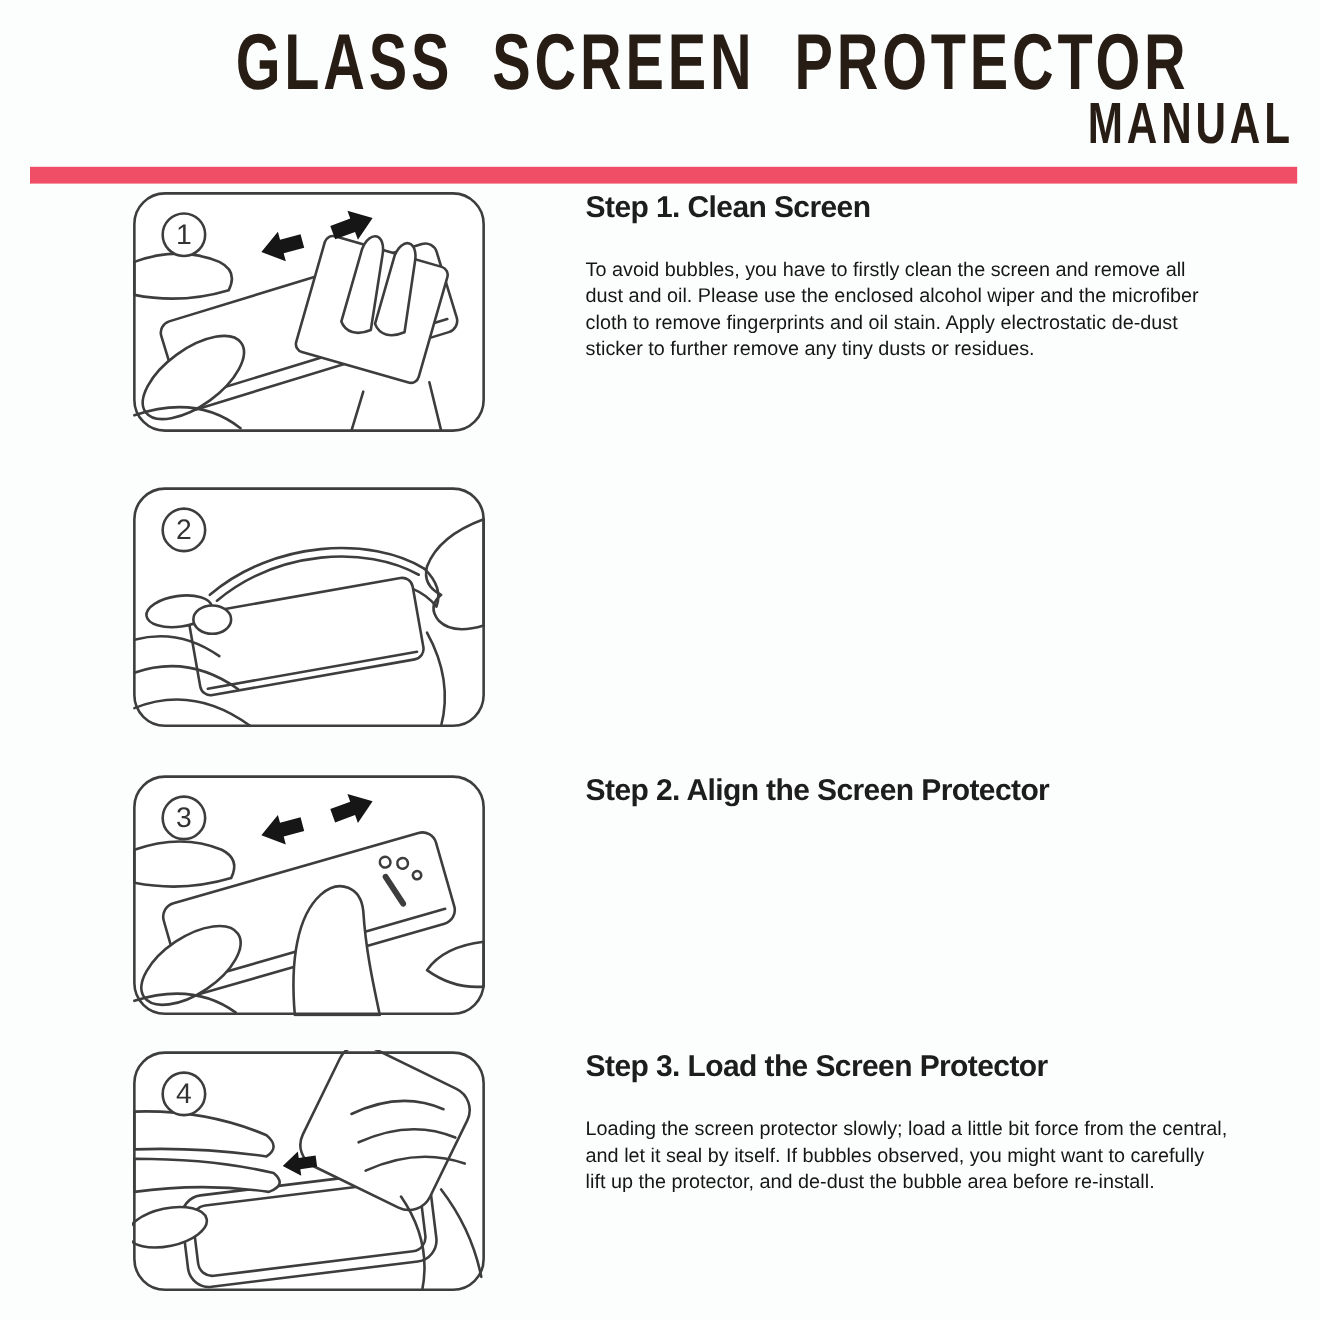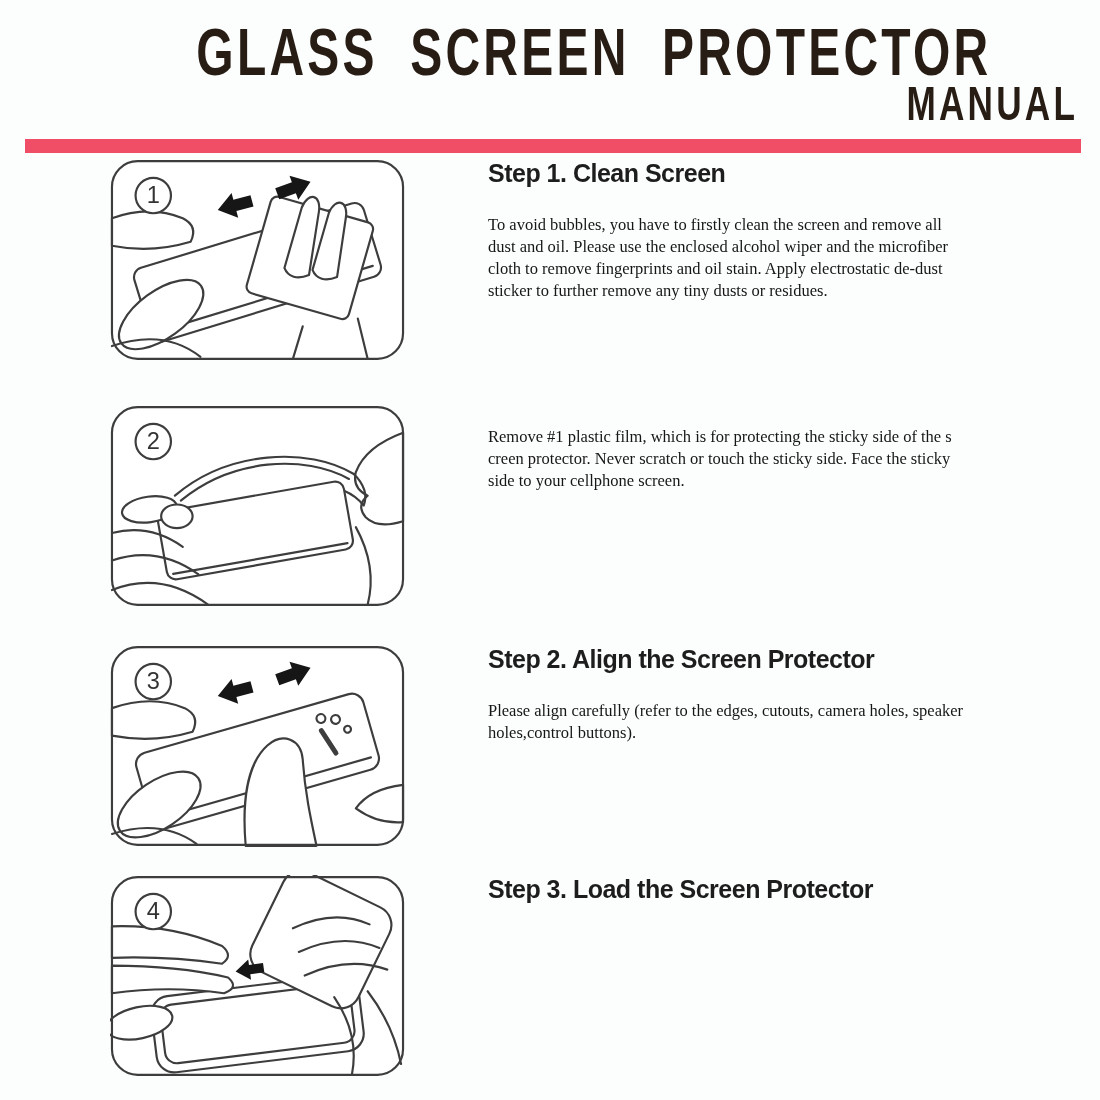--- a/index.html
+++ b/index.html
@@ -25,21 +25,21 @@
   .step-row{position:absolute;left:110px;width:960px;}
   #row1{top:156px;} #row2{top:402px;} #row3{top:642px;} #row4{top:872px;}
   .fig{position:absolute;left:0;top:3px;width:295px;height:202px;}
   .fig svg{width:100%;height:100%;}
   .step-text{position:absolute;left:330px;top:0;width:580px;margin-left:48px;}
   .step-heading{
     margin:0;font-size:25px;font-weight:bold;letter-spacing:-0.5px;
     color:#1d1d1d;font-family:"Liberation Sans",sans-serif;line-height:34px;
   }
   .step-body{
-    margin:24px 0 0 0;font-family:Liberation Serif, serif;
+    margin:24px 0 0 0;font-family:Liberation Sans, sans-serif;
     font-size:16.5px;line-height:22px;color:#161616;white-space:pre-line;
   }
   .lineart{stroke:#3d3d3d;stroke-width:2.2;stroke-linejoin:round;stroke-linecap:round;}
   .num-text{font-family:"Liberation Sans",sans-serif;font-size:24px;fill:#333;text-anchor:middle;}
 </style>
 </head>
 <body>
 
 <div class="title-line" id="title1"><span class="title-inner">GLASS SCREEN PROTECTOR</span></div>
 <div class="title-line" id="title2"><span class="title-inner">MANUAL</span></div>
@@ -107,23 +107,20 @@
         <path d="M250,124 Q272,164 262,203" fill="none"></path>
       </g>
       <rect x="2" y="2" width="296" height="201" rx="26" fill="none" class="lineart"></rect>
       <g>
         <circle cx="44" cy="37" r="18" fill="#ffffff" class="lineart"></circle>
         <text class="num-text" x="44" y="45">2</text>
       </g>
     </svg>
   </div>
   <div class="step-text">
-    <p class="step-body">Remove #1 plastic film, which is for protecting the sticky side of the s
-creen protector. Never scratch or touch the sticky side. Face the sticky
-side to your cellphone screen.</p>
   </div>
 </div>
 
 <div class="step-row" id="row3">
   <div class="fig">
     <svg viewBox="0 0 300 205">
       <rect x="2" y="2" width="296" height="201" rx="26" fill="#ffffff" stroke="none"></rect>
       <g class="lineart" fill="#ffffff">
         <path d="M2,64 Q42,50 76,64 Q92,72 84,88 Q44,100 2,92 Z"></path>
         <path d="M298,142 Q264,146 250,166 Q272,182 298,180 Z"></path>
@@ -146,22 +143,20 @@
       </g>
       <rect x="2" y="2" width="296" height="201" rx="26" fill="none" class="lineart"></rect>
       <g>
         <circle cx="44" cy="37" r="18" fill="#ffffff" class="lineart"></circle>
         <text class="num-text" x="44" y="45">3</text>
       </g>
     </svg>
   </div>
   <div class="step-text">
     <h2 class="step-heading">Step 2. Align the Screen Protector</h2>
-    <p class="step-body">Please align carefully (refer to the edges, cutouts, camera holes, speaker
-holes,control buttons).</p>
   </div>
 </div>
 
 <div class="step-row" id="row4">
   <div class="fig">
     <svg viewBox="0 0 300 205">
       <rect x="2" y="2" width="296" height="201" rx="26" fill="#ffffff" stroke="none"></rect>
       <g class="lineart" fill="#ffffff">
         <g transform="rotate(-7 150 150)">
           <rect x="44" y="112" width="212" height="78" rx="18"></rect>
@@ -184,14 +179,17 @@
       </g>
       <rect x="2" y="2" width="296" height="201" rx="26" fill="none" class="lineart"></rect>
       <g>
         <circle cx="44" cy="37" r="18" fill="#ffffff" class="lineart"></circle>
         <text class="num-text" x="44" y="45">4</text>
       </g>
     </svg>
   </div>
   <div class="step-text">
     <h2 class="step-heading">Step 3. Load the Screen Protector</h2>
+    <p class="step-body">Loading the screen protector slowly; load a little bit force from the central,
+and let it seal by itself. If bubbles observed, you might want to carefully
+lift up the protector, and de-dust the bubble area before re-install.</p>
   </div>
 </div>
 
 </body></html>

